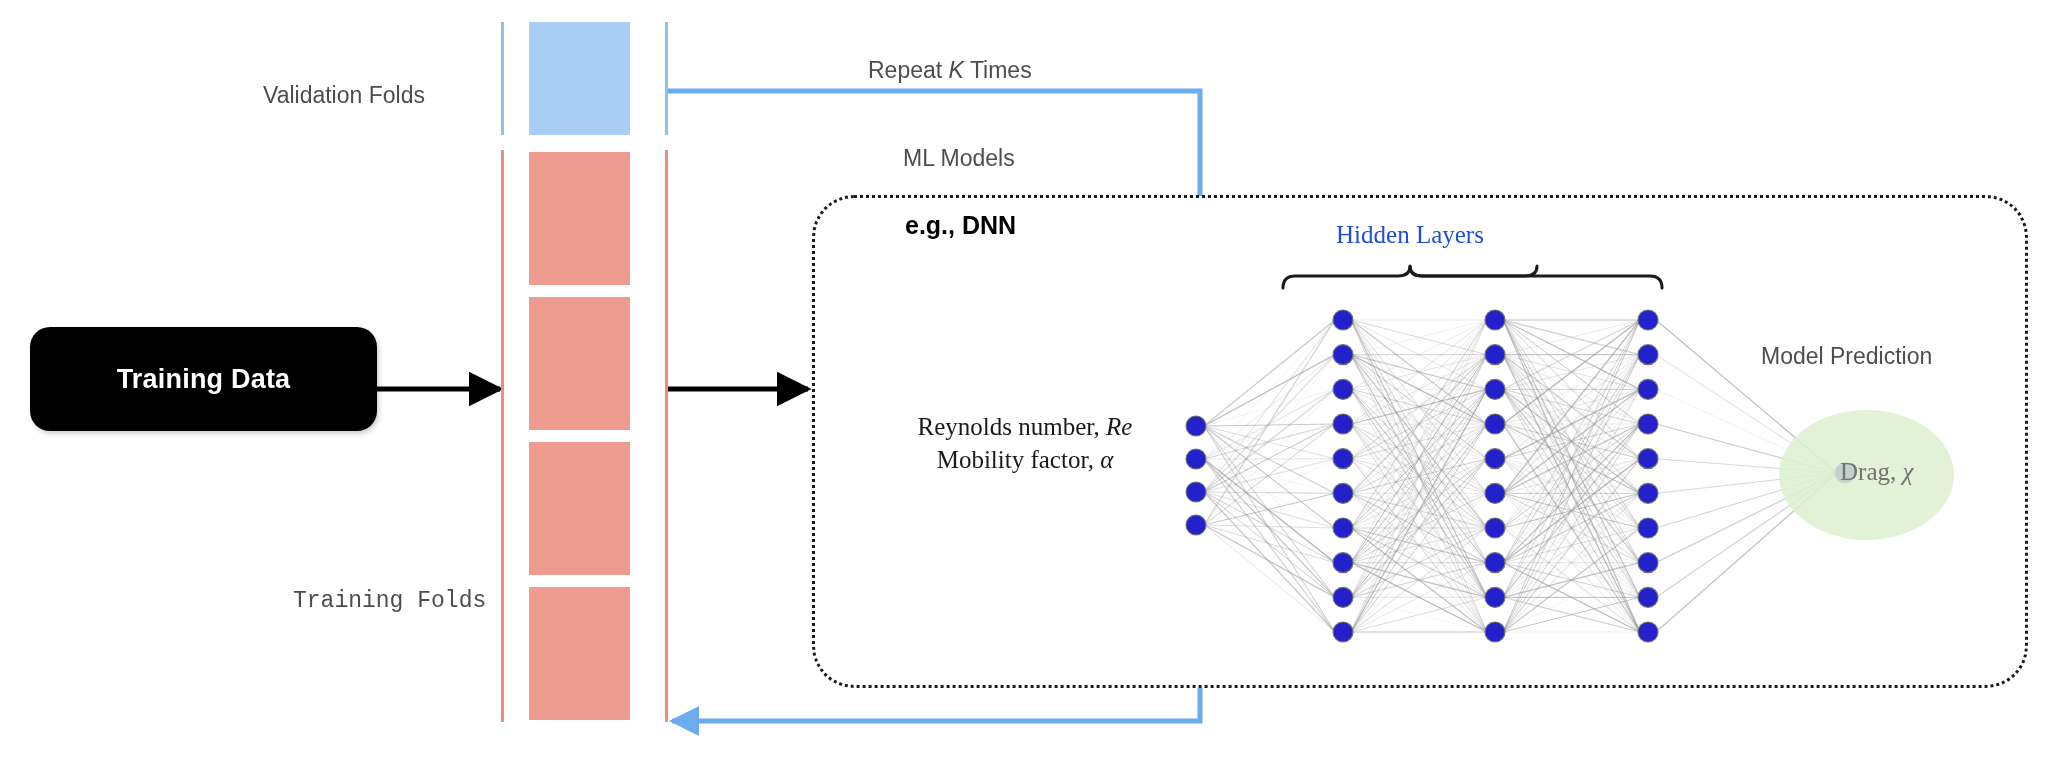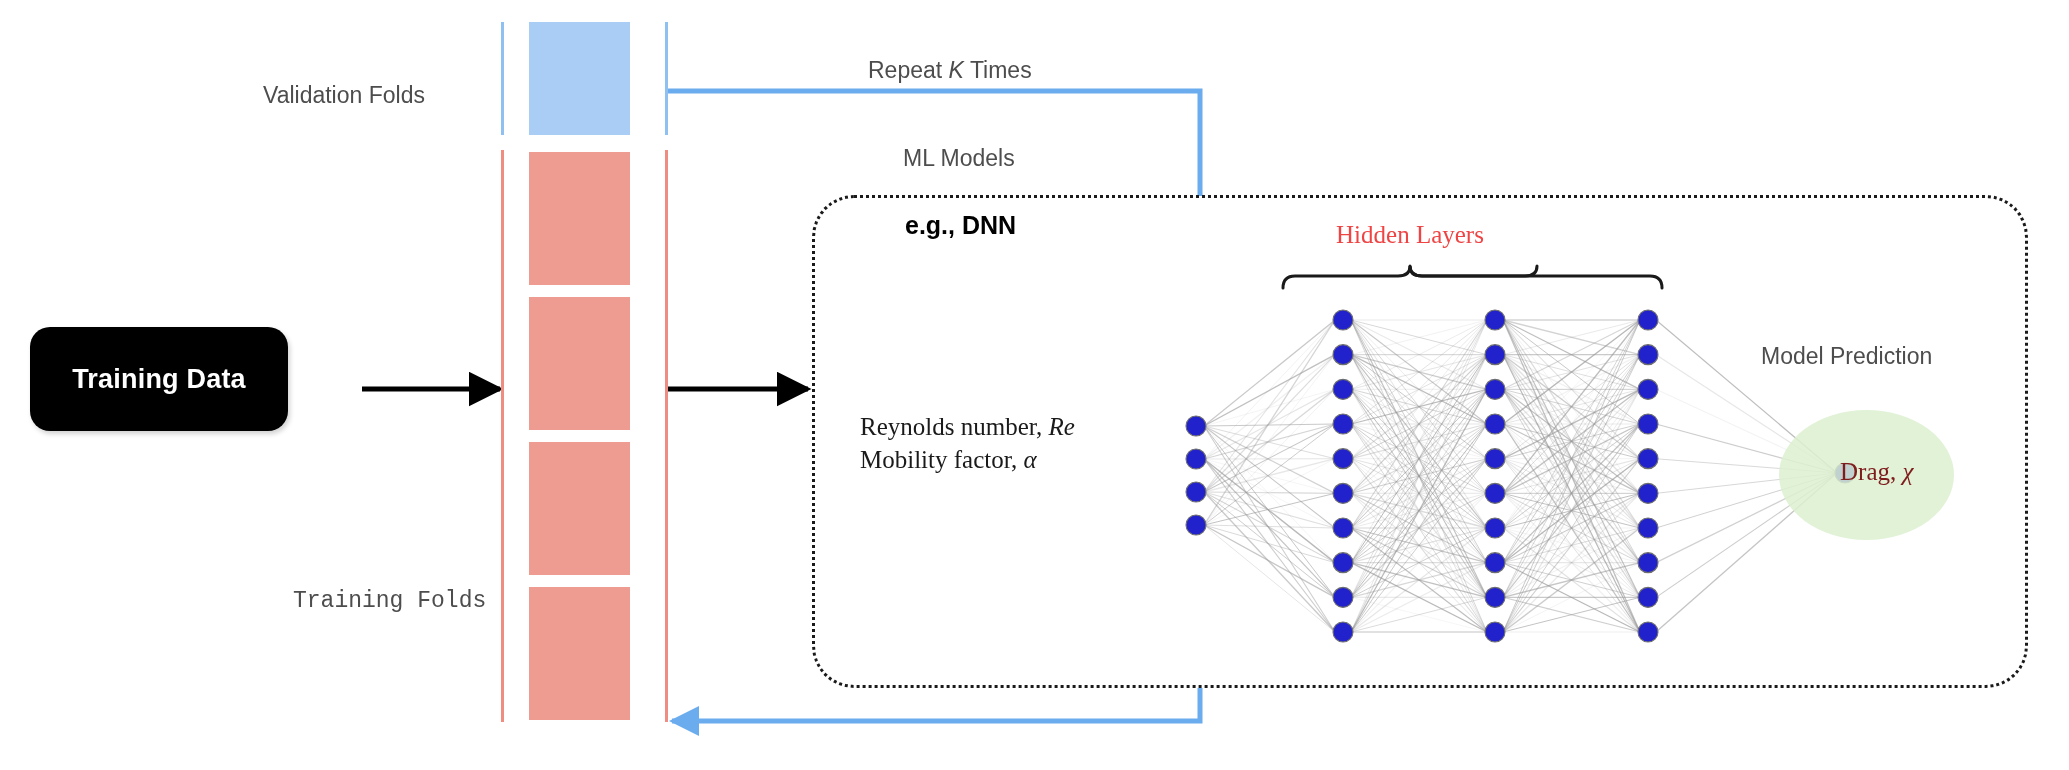--- a/index.html
+++ b/index.html
@@ -27,21 +27,21 @@
   .lbl {
     position: absolute;
     color: #4d4d4d;
     font-family: "Liberation Sans", sans-serif;
     white-space: nowrap;
   }
   #training-data-box {
     position: absolute;
     left: 30px;
     top: 327px;
-    width: 258px;
+    width: 347px;
     height: 104px;
     background: #000000;
     border-radius: 20px;
     display: flex;
     align-items: center;
     justify-content: center;
     box-shadow: 2px 3px 5px rgba(0,0,0,0.18);
   }
   #training-data-label {
     color: #ffffff;
@@ -84,21 +84,21 @@
   .bracket-red  { background: #ef8d83; }
   #input-labels {
     position: absolute;
     left: 860px;
     top: 410px;
     width: 330px;
   }
   .in-label-row {
     height: 33px;
     line-height: 33px;
-    text-align: left;
+    text-align: center;
     font-family: "Liberation Serif", serif;
     font-size: 25px;
     color: #1a1a1a;
     white-space: nowrap;
   }
   .it { font-style: italic; }
   #prediction-label {
     position: absolute;
     left: 1761px;
     top: 343px;
@@ -114,31 +114,31 @@
     background: #dcf0d0;
     border-radius: 50%;
     opacity: 0.85;
   }
   #output-text {
     position: absolute;
     left: 1840px;
     top: 458px;
     font-family: "Liberation Serif", serif;
     font-size: 25px;
-    color: #7f1d1d;
+    color: #737373;
     white-space: nowrap;
     text-align: right;
   }
   #hidden-layers-label {
     position: absolute;
     left: 1410px;
     top: 221px;
     font-family: "Liberation Serif", serif;
     font-size: 25px;
-    color: #ef4444;
+    color: #1d4ed8;
     white-space: nowrap;
     transform: translateX(-50%);
   }
   #validation-folds-label {
     position: absolute;
     left: 263px;
     top: 82px;
     font-size: 23px;
   }
   #training-folds-label {

